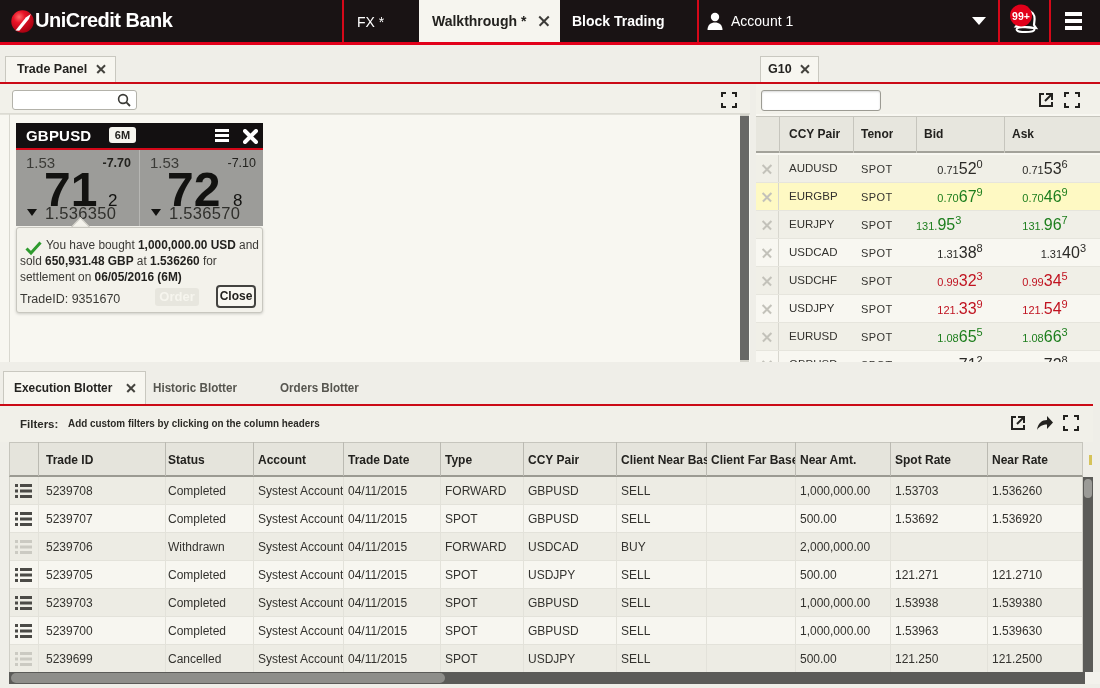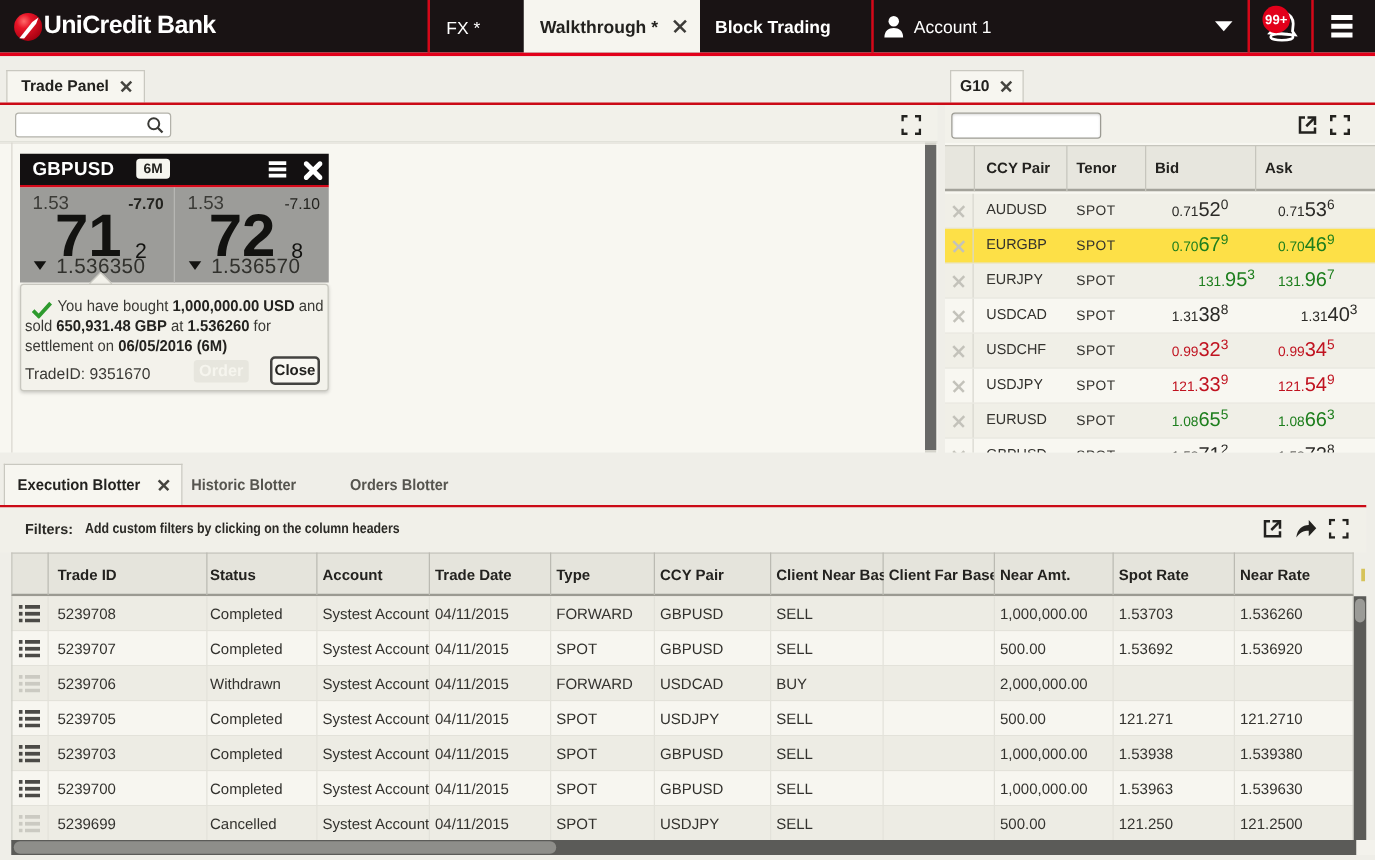--- a/index.html
+++ b/index.html
@@ -147,34 +147,34 @@
  <div class="hdrcell" style="left:168px;top:13px">Bid</div>
  <div class="hdrcell" style="left:256px;top:13px">Ask</div>
  <div class="abs" style="left:0;top:41px;width:344px;height:28px;background:#f0efe7;border-bottom:1px solid #e6e5dd">
 <div class="abs" style="left:0;top:0;width:23px;height:27px;border-right:1px solid #d8d7cf"></div>
 <div class="xmark" style="left:5px;top:8px;width:12px;height:12px;color:#c3c2ba"></div>
 <div class="rowtxt" style="left:33px;top:7px;font-size:11.5px">AUDUSD</div>
 <div class="rowtxt" style="left:105px;top:8px;font-size:11px;letter-spacing:0.4px">SPOT</div>
 <div class="abs dark" style="left:160px;top:3px;width:88px;text-align:center;white-space:nowrap"><span class="qsm">0.71</span><span class="qlg">52</span><span class="qsup">0</span></div>
 <div class="abs dark" style="left:248px;top:3px;width:82px;text-align:center;white-space:nowrap"><span class="qsm">0.71</span><span class="qlg">53</span><span class="qsup">6</span></div>
 </div>
-<div class="abs" style="left:0;top:69px;width:344px;height:28px;background:#fde047;border-bottom:1px solid #e6e5dd">
+<div class="abs" style="left:0;top:69px;width:344px;height:28px;background:#fef9c3;border-bottom:1px solid #e6e5dd">
 <div class="abs" style="left:0;top:0;width:23px;height:27px;border-right:1px solid #d8d7cf"></div>
 <div class="xmark" style="left:5px;top:8px;width:12px;height:12px;color:#c3c2ba"></div>
 <div class="rowtxt" style="left:33px;top:7px;font-size:11.5px">EURGBP</div>
 <div class="rowtxt" style="left:105px;top:8px;font-size:11px;letter-spacing:0.4px">SPOT</div>
 <div class="abs green" style="left:160px;top:3px;width:88px;text-align:center;white-space:nowrap"><span class="qsm">0.70</span><span class="qlg">67</span><span class="qsup">9</span></div>
 <div class="abs green" style="left:248px;top:3px;width:82px;text-align:center;white-space:nowrap"><span class="qsm">0.70</span><span class="qlg">46</span><span class="qsup">9</span></div>
 </div>
 <div class="abs" style="left:0;top:97px;width:344px;height:28px;background:#f0efe7;border-bottom:1px solid #e6e5dd">
 <div class="abs" style="left:0;top:0;width:23px;height:27px;border-right:1px solid #d8d7cf"></div>
 <div class="xmark" style="left:5px;top:8px;width:12px;height:12px;color:#c3c2ba"></div>
 <div class="rowtxt" style="left:33px;top:7px;font-size:11.5px">EURJPY</div>
 <div class="rowtxt" style="left:105px;top:8px;font-size:11px;letter-spacing:0.4px">SPOT</div>
-<div class="abs green" style="left:160px;top:3px;width:88px;text-align:right;white-space:nowrap"><span class="qsm">131.</span><span class="qlg">95</span><span class="qsup">3</span></div>
+<div class="abs green" style="left:160px;top:3px;width:88px;text-align:left;white-space:nowrap"><span class="qsm">131.</span><span class="qlg">95</span><span class="qsup">3</span></div>
 <div class="abs green" style="left:248px;top:3px;width:82px;text-align:center;white-space:nowrap"><span class="qsm">131.</span><span class="qlg">96</span><span class="qsup">7</span></div>
 </div>
 <div class="abs" style="left:0;top:125px;width:344px;height:28px;background:#f8f7f1;border-bottom:1px solid #e6e5dd">
 <div class="abs" style="left:0;top:0;width:23px;height:27px;border-right:1px solid #d8d7cf"></div>
 <div class="xmark" style="left:5px;top:8px;width:12px;height:12px;color:#c3c2ba"></div>
 <div class="rowtxt" style="left:33px;top:7px;font-size:11.5px">USDCAD</div>
 <div class="rowtxt" style="left:105px;top:8px;font-size:11px;letter-spacing:0.4px">SPOT</div>
 <div class="abs dark" style="left:160px;top:3px;width:88px;text-align:center;white-space:nowrap"><span class="qsm">1.31</span><span class="qlg">38</span><span class="qsup">8</span></div>
 <div class="abs dark" style="left:248px;top:3px;width:82px;text-align:right;white-space:nowrap"><span class="qsm">1.31</span><span class="qlg">40</span><span class="qsup">3</span></div>
 </div>

